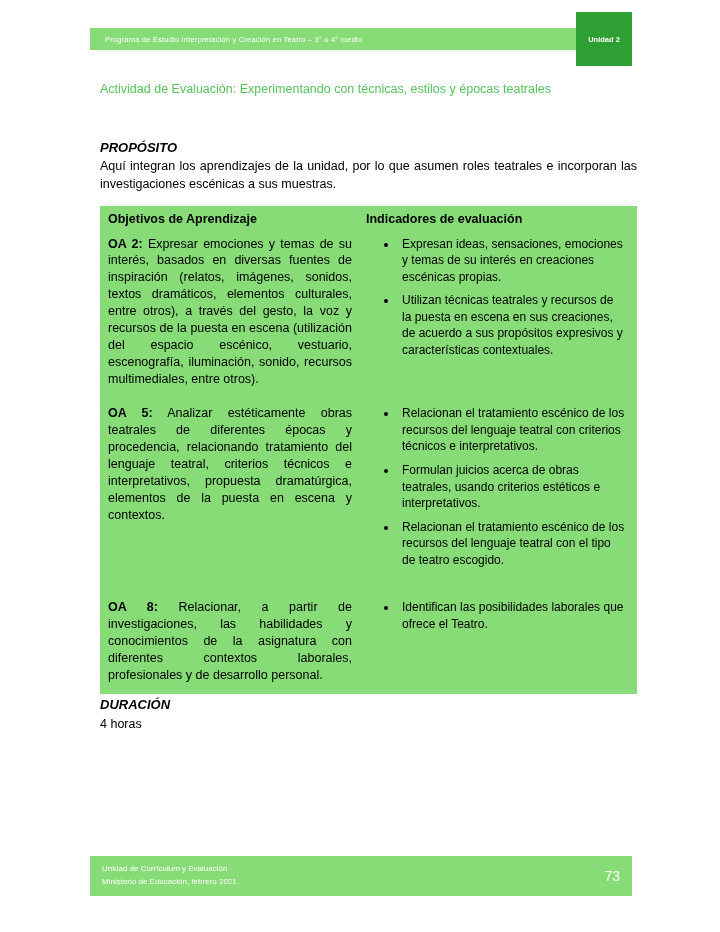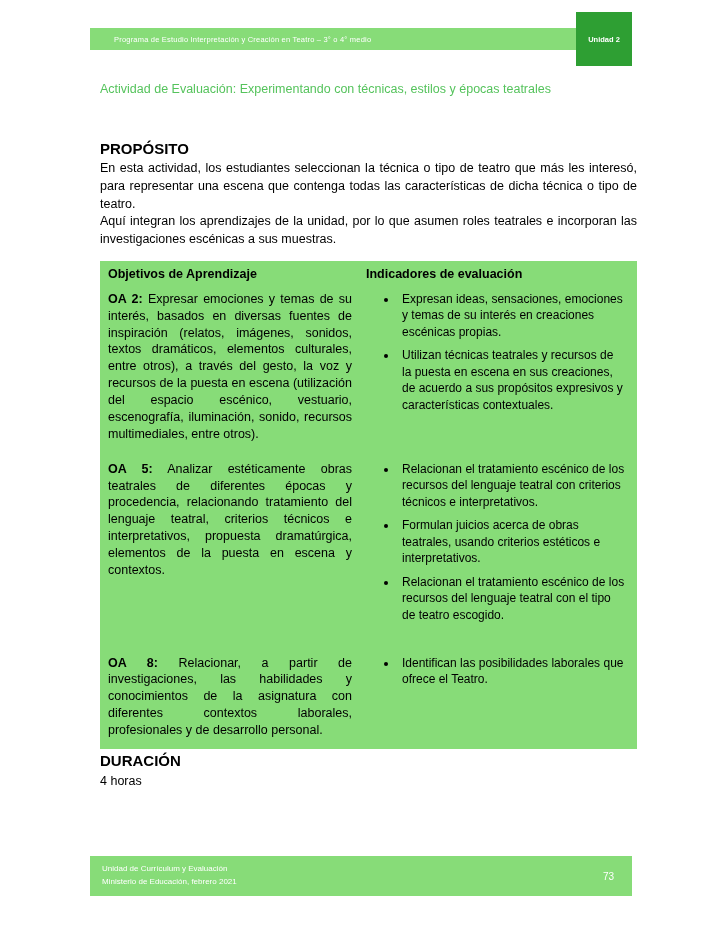--- a/index.html
+++ b/index.html
@@ -15,37 +15,37 @@
     --green_panel: #87dc78;
     --green_dark: #2e9f33;
     --title_green: #55c35c;
   }
   .top-bar {
     position: absolute; left: 90px; top: 28px; width: 542px; height: 22px;
     background: var(--green_panel);
     display: flex; align-items: center; justify-content: space-between;
   }
   .top-bar-text {
-    color: #ffffff; font-size: 7.5px; padding-left: 24px; letter-spacing: 0.2px;
+    color: #ffffff; font-size: 7.5px; padding-left: 15px; letter-spacing: 0.2px;
   }
   .unit-badge {
     background: var(--green_dark); color: #ffffff; font-size: 7.5px; font-weight: bold;
     height: 100%; display: flex; align-items: center; justify-content: center;
     padding: 16px 10px; min-width: 36px;
   }
   .doc-title {
     position: absolute; left: 100px; top: 82px; width: 560px;
     color: var(--title_green); font-size: 12.5px; font-weight: normal;
     margin: 0; white-space: nowrap;
   }
   .content {
     position: absolute; left: 100px; top: 140px; width: 537px;
   }
   .section-heading {
-    font-size: 15px; font-weight: bold; margin: 0 0 3px 0;
+    font-size: 13px; font-weight: bold; margin: 0 0 3px 0; font-style: italic;
   }
   .body-par {
     font-size: 12.5px; line-height: 1.42; text-align: justify; margin: 0;
   }
   .oa-table {
     background: var(--green_panel);
     margin-top: 12px;
     padding: 6px 8px 10px 8px;
     box-sizing: border-box;
     width: 100%;
@@ -74,38 +74,37 @@
   }
   .duracion-heading { margin-top: 3px; }
   .duracion-value { margin-top: 4px; }
   .footer-bar {
     position: absolute; left: 90px; top: 856px; width: 542px; height: 40px;
     background: var(--green_panel);
     display: flex; align-items: center; justify-content: space-between;
     color: #ffffff;
   }
   .footer-left { padding-left: 12px; font-size: 8px; line-height: 1.6; }
-  .footer-page { padding-right: 18px; font-size: 10px; }
+  .footer-page { padding-right: 12px; font-size: 14px; }
 </style>
 </head>
 <body>
 
 <div class="page">
 
   <div class="top-bar">
     <span class="top-bar-text">Programa de Estudio Interpretación y Creación en Teatro – 3° o 4° medio</span>
     <span class="unit-badge">Unidad 2</span>
   </div>
 
   <h1 class="doc-title">Actividad de Evaluación: Experimentando con técnicas, estilos y épocas teatrales</h1>
 
   <div class="content">
 
     <h2 class="section-heading">PROPÓSITO</h2>
-    <p class="body-par">En esta actividad, los estudiantes seleccionan la técnica o tipo de teatro que más les interesó, para representar una escena que contenga todas las características de dicha técnica o tipo de teatro.</p>
     <p class="body-par">Aquí integran los aprendizajes de la unidad, por lo que asumen roles teatrales e incorporan las investigaciones escénicas a sus muestras.</p>
 
     <div class="oa-table">
 
       <div class="t-header">
         <div>Objetivos de Aprendizaje</div>
         <div>Indicadores de evaluación</div>
       </div>
 
       <div class="t-row">

